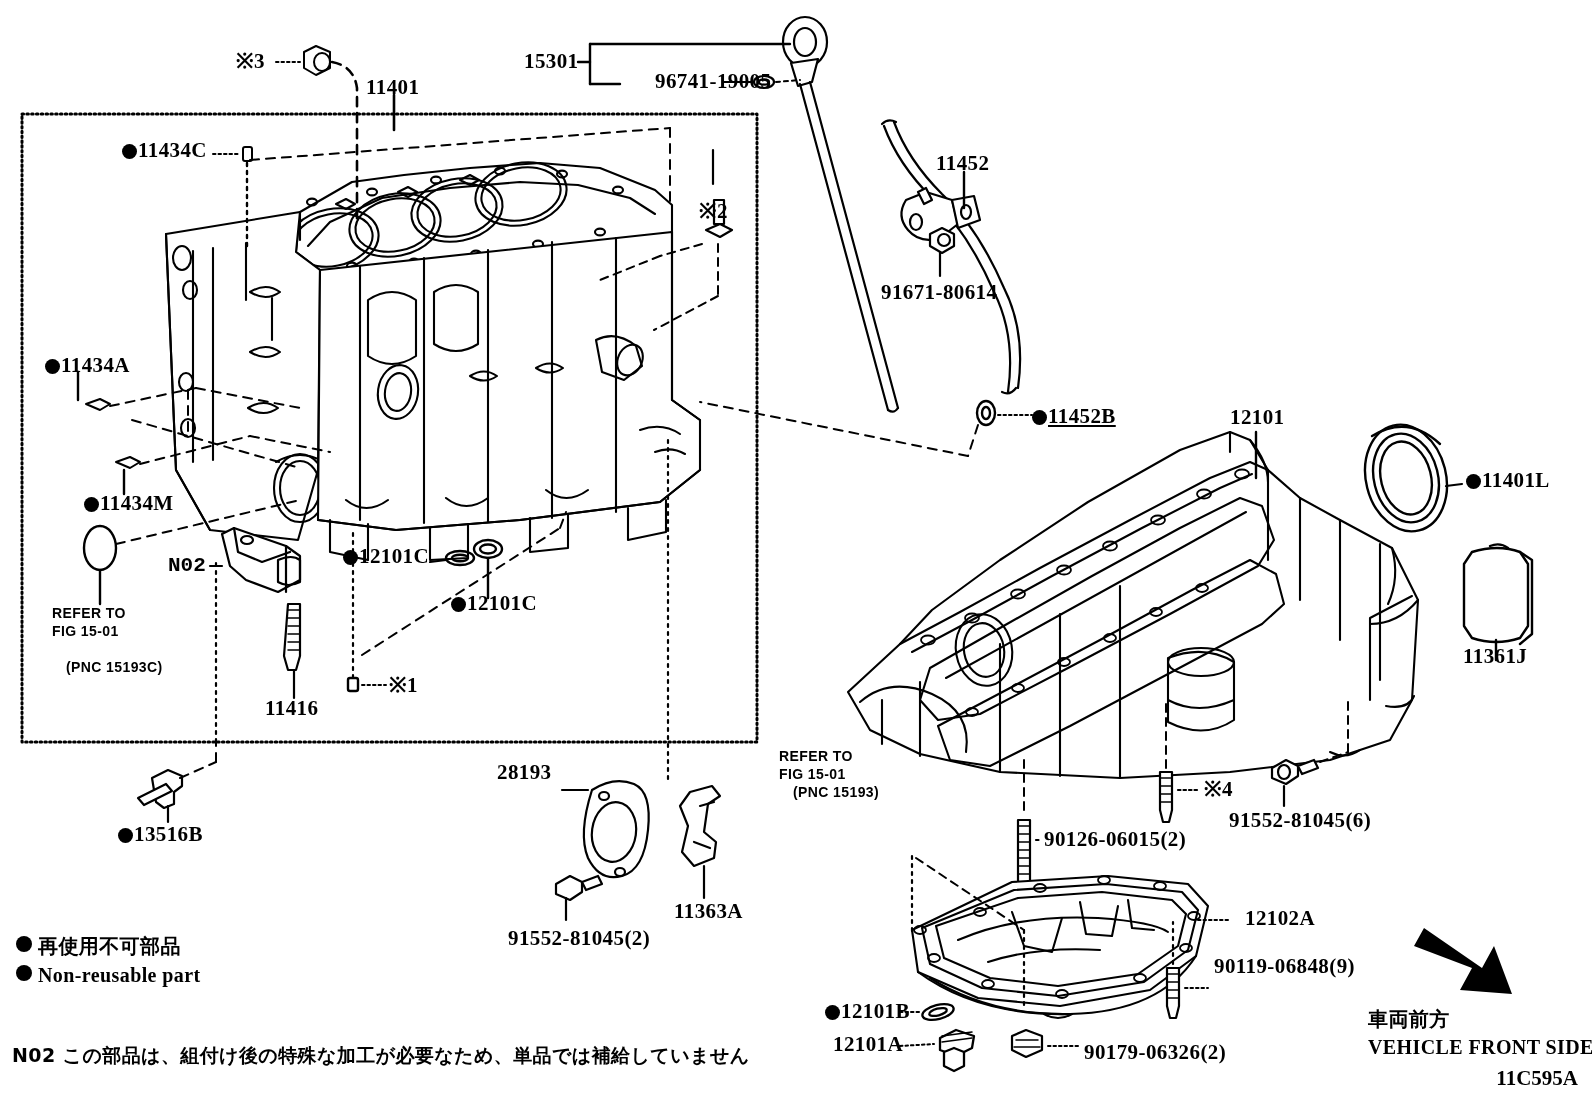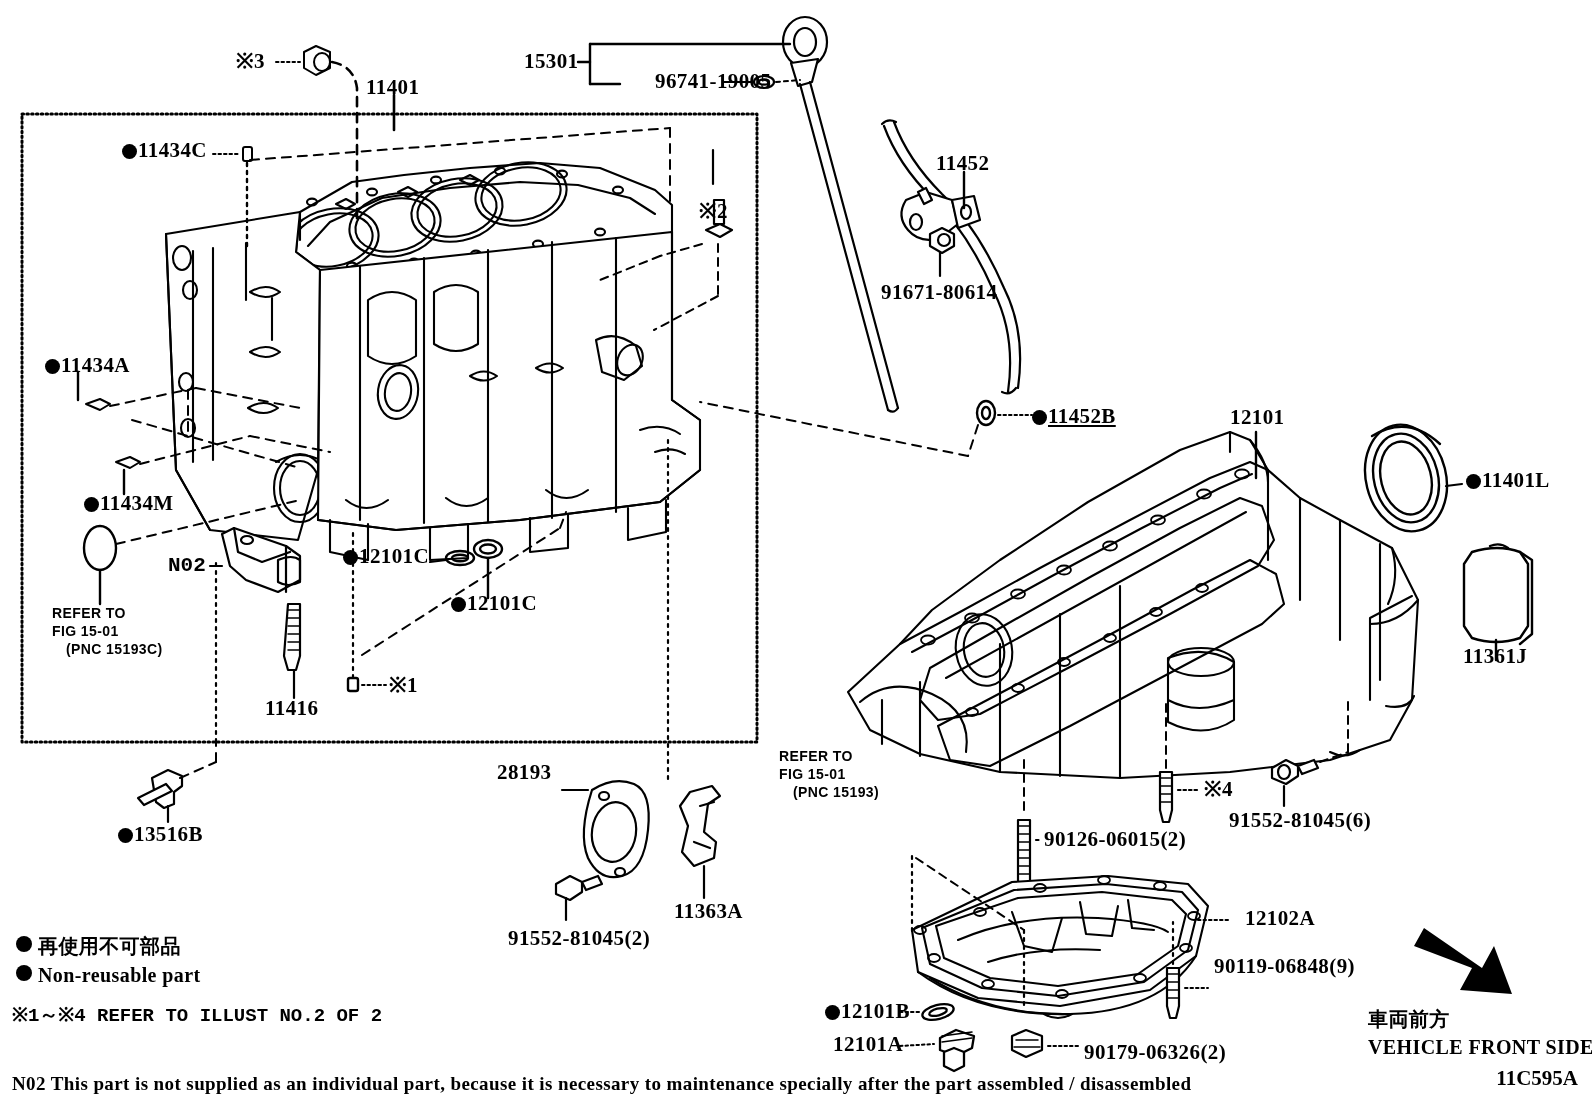--- a/index.html
+++ b/index.html
@@ -576,21 +576,21 @@
     <span class="bullet"></span><span>11434M</span>
   </div>
 
   <div class="lbl pn lbl-mono" style="left:168px; top:554px;">
     <span>N02</span>
   </div>
 
   <div class="lbl refer" style="left:52px; top:604px;">
     <div>REFER TO</div>
     <div>FIG 15-01</div>
-    <div style="padding-left:14px;">(PNC 15193C)</div>
+    <div style="padding-left:14px;margin-top:18px;">(PNC 15193C)</div>
   </div>
 
   <div class="lbl pn" style="left:343px; top:545px;">
     <span class="bullet"></span><span>12101C</span>
   </div>
 
   <div class="lbl pn" style="left:451px; top:592px;">
     <span class="bullet"></span><span>12101C</span>
   </div>
 
@@ -671,25 +671,22 @@
   <div class="lbl pn" style="left:1084px; top:1041px;">
     <span>90179-06326(2)</span>
   </div>
 
   <div class="lbl legend jp" style="left:38px; top:932px;">
     <span>再使用不可部品</span>
   </div>
   <div class="lbl legend" style="left:38px; top:961px;">
     <span>Non-reusable part</span>
   </div>
-  <div class="lbl legend lbl-mono" style="left:12px; top:1003px; font-size:19px;">
-    <span>※1～※4 REFER TO ILLUST NO.2 OF 2</span>
-  </div>
-  <div class="lbl legend" style="left:12px; top:1070px; font-size:19px;">
-    <span>N02  This part is not supplied as an individual part, because it is necessary to maintenance specially after the part assembled / disassembled</span>
+  <div class="lbl legend jp" style="left:12px; top:1042px; font-size:19px;">
+    <span>N02  この部品は、組付け後の特殊な加工が必要なため、単品では補給していません</span>
   </div>
 
   <div class="lbl jp" style="left:1368px; top:1008px; font-size:20px;">
     <span>車両前方</span>
   </div>
   <div class="lbl" style="left:1368px; top:1036px; font-size:20px;">
     <span>VEHICLE FRONT SIDE</span>
   </div>
 
   <div class="figcode">11C595A</div>

